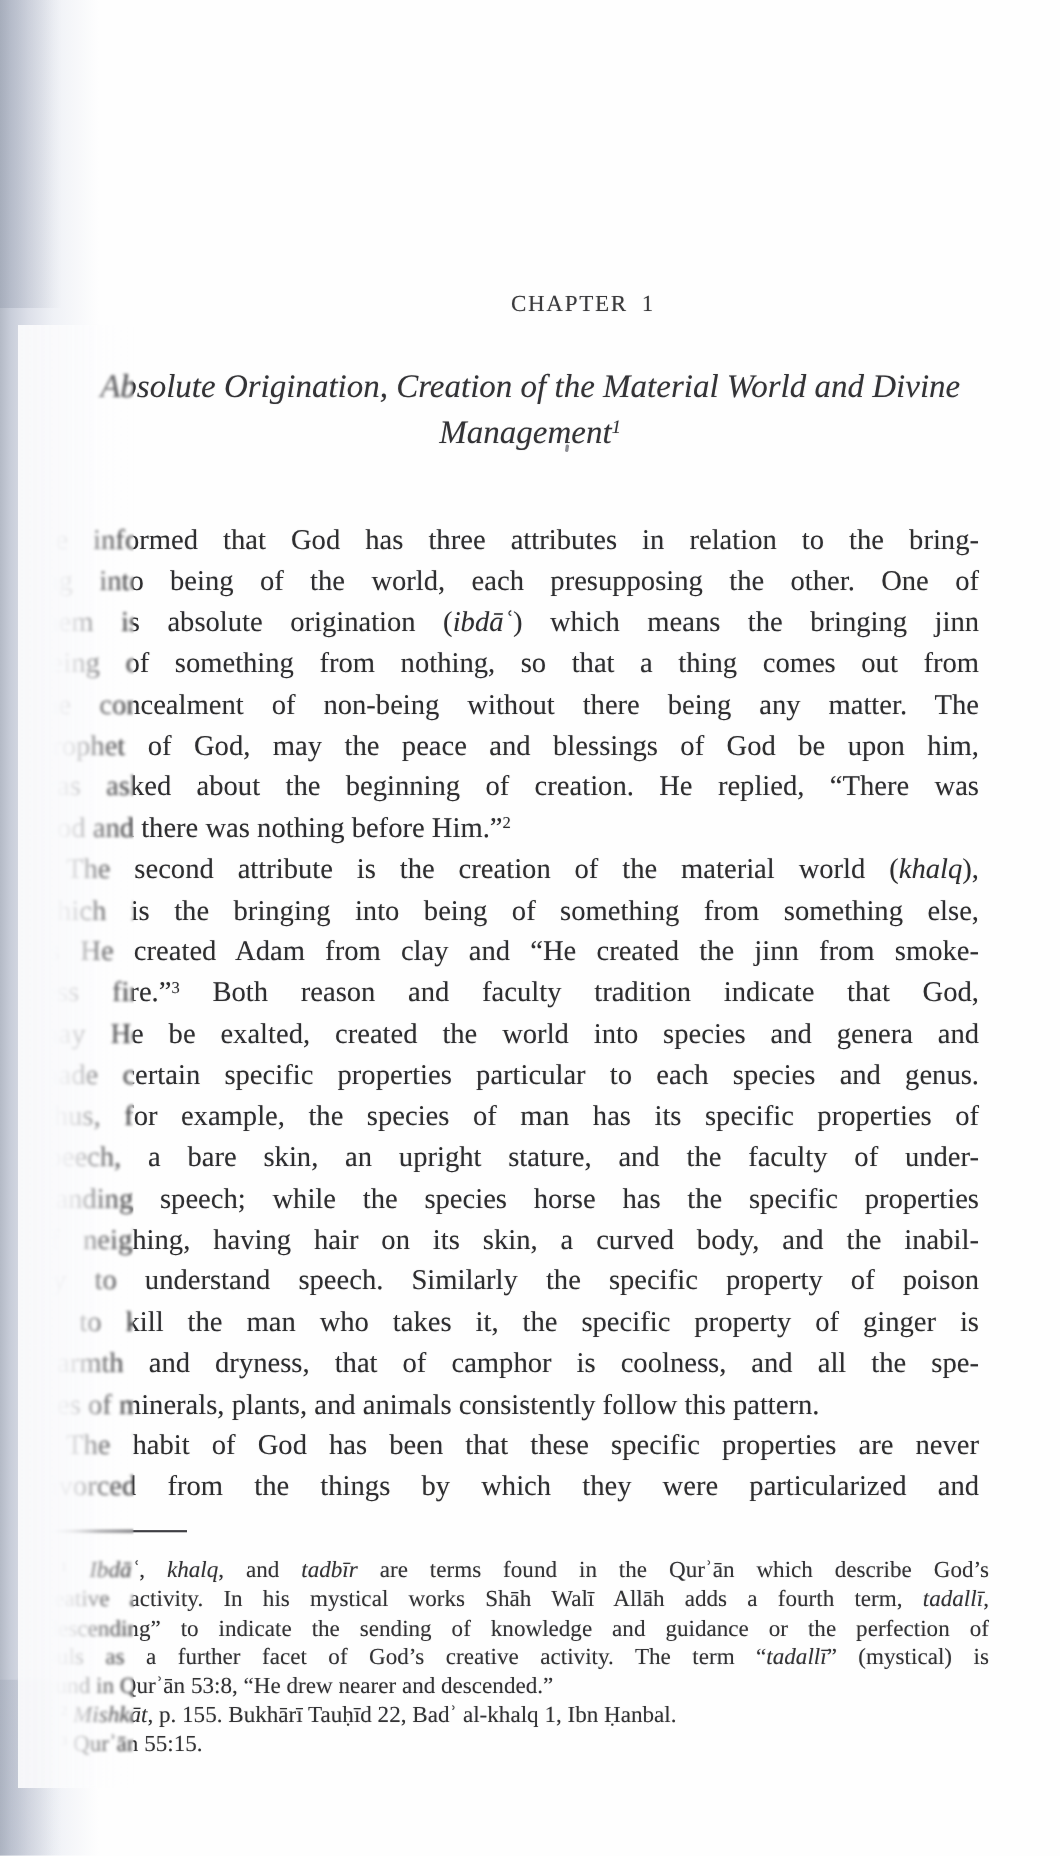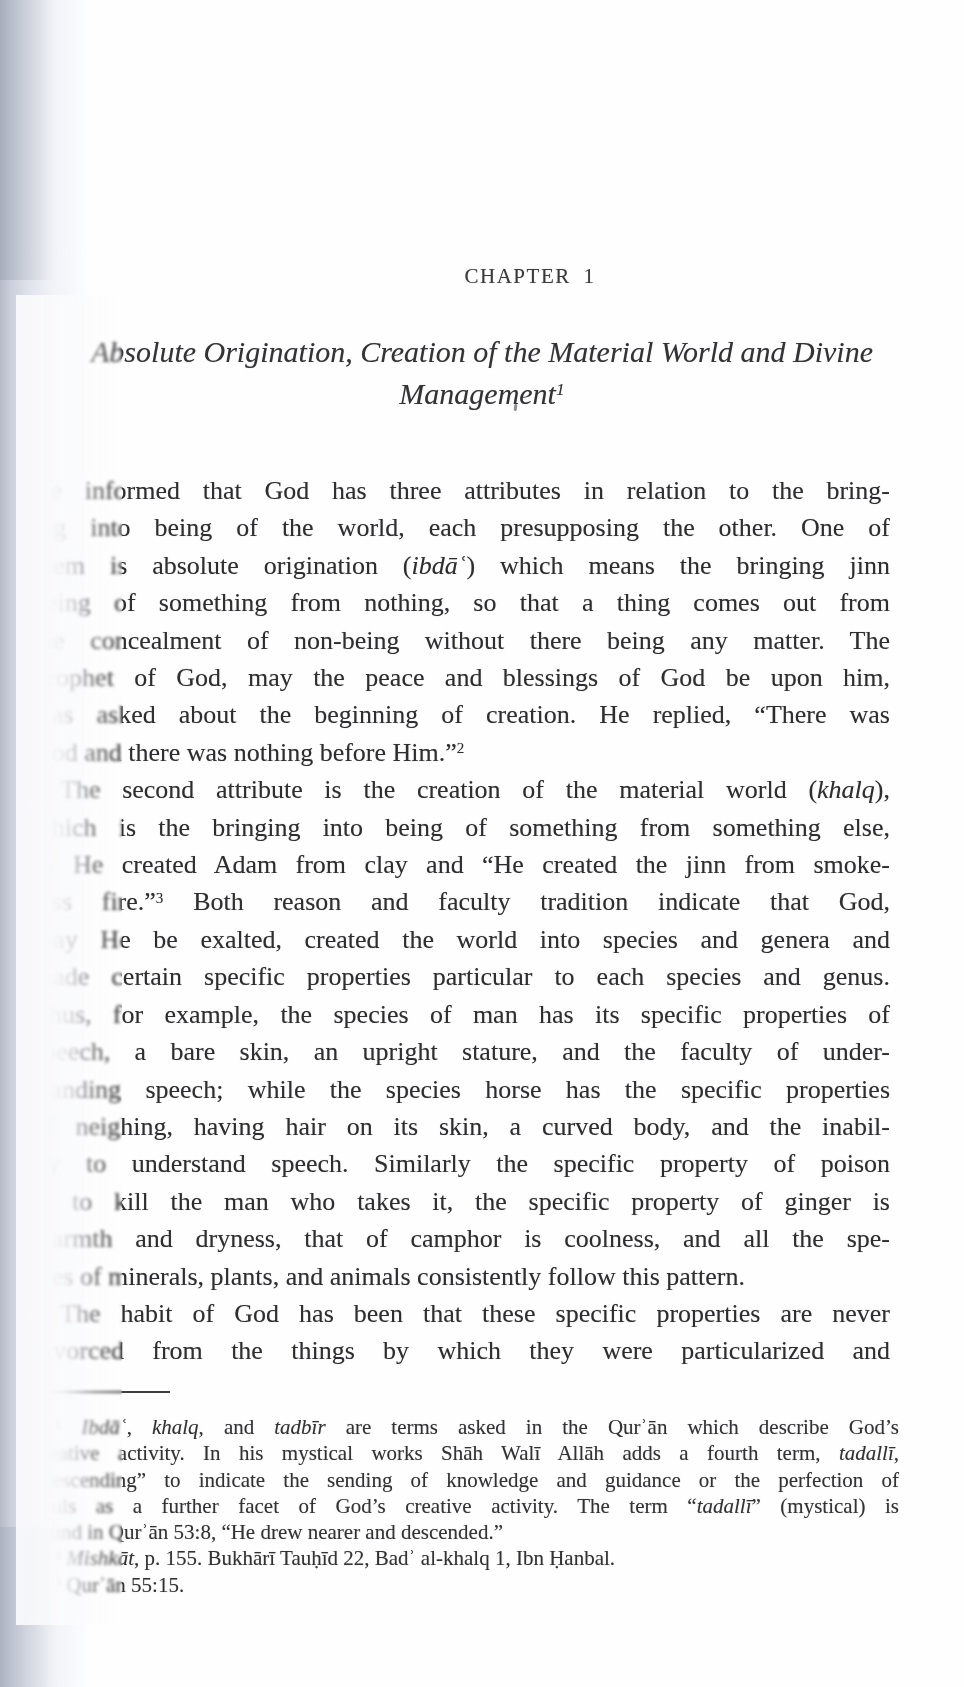--- a/index.html
+++ b/index.html
@@ -94,21 +94,21 @@
         <div class="line last"><span>cies of minerals, plants, and animals consistently follow this pattern.</span></div>
       </div>
       <div>
         <div class="line indent"><span>The habit of God has been that these specific properties are never</span></div>
         <div class="line"><span>divorced from the things by which they were particularized and</span></div>
       </div>
     </div>
   <div class="rule"></div>
   <div class="footnotes">
       <div>
-        <div class="line fn-first"><span class="sup">1</span><span> </span><span class="it">Ibdāʿ</span><span>, </span><span class="it">khalq</span><span>, and </span><span class="it">tadbīr</span><span> are terms asked in the Qurʾān which describe God’s</span></div>
+        <div class="line fn-first"><span class="sup">1</span><span> </span><span class="it">Ibdāʿ</span><span>, </span><span class="it">khalq</span><span>, and </span><span class="it">tadbīr</span><span> are terms found in the Qurʾān which describe God’s</span></div>
         <div class="line"><span>creative activity. In his mystical works Shāh Walī Allāh adds a fourth term, </span><span class="it">tadallī</span><span>,</span></div>
         <div class="line"><span>“descending” to indicate the sending of knowledge and guidance or the perfection of</span></div>
         <div class="line"><span>souls as a further facet of God’s creative activity. The term “</span><span class="it">tadallī</span><span>” (mystical) is</span></div>
         <div class="line last"><span>found in Qurʾān 53:8, “He drew nearer and descended.”</span></div>
       </div>
       <div>
         <div class="line last fn-first"><span class="sup">2</span><span> </span><span class="it">Mishkāt</span><span>, p. 155. Bukhārī Tauḥīd 22, Badʾ al-khalq 1, Ibn Ḥanbal.</span></div>
       </div>
       <div>
         <div class="line last fn-first"><span class="sup">3</span><span> Qurʾān 55:15.</span></div>

